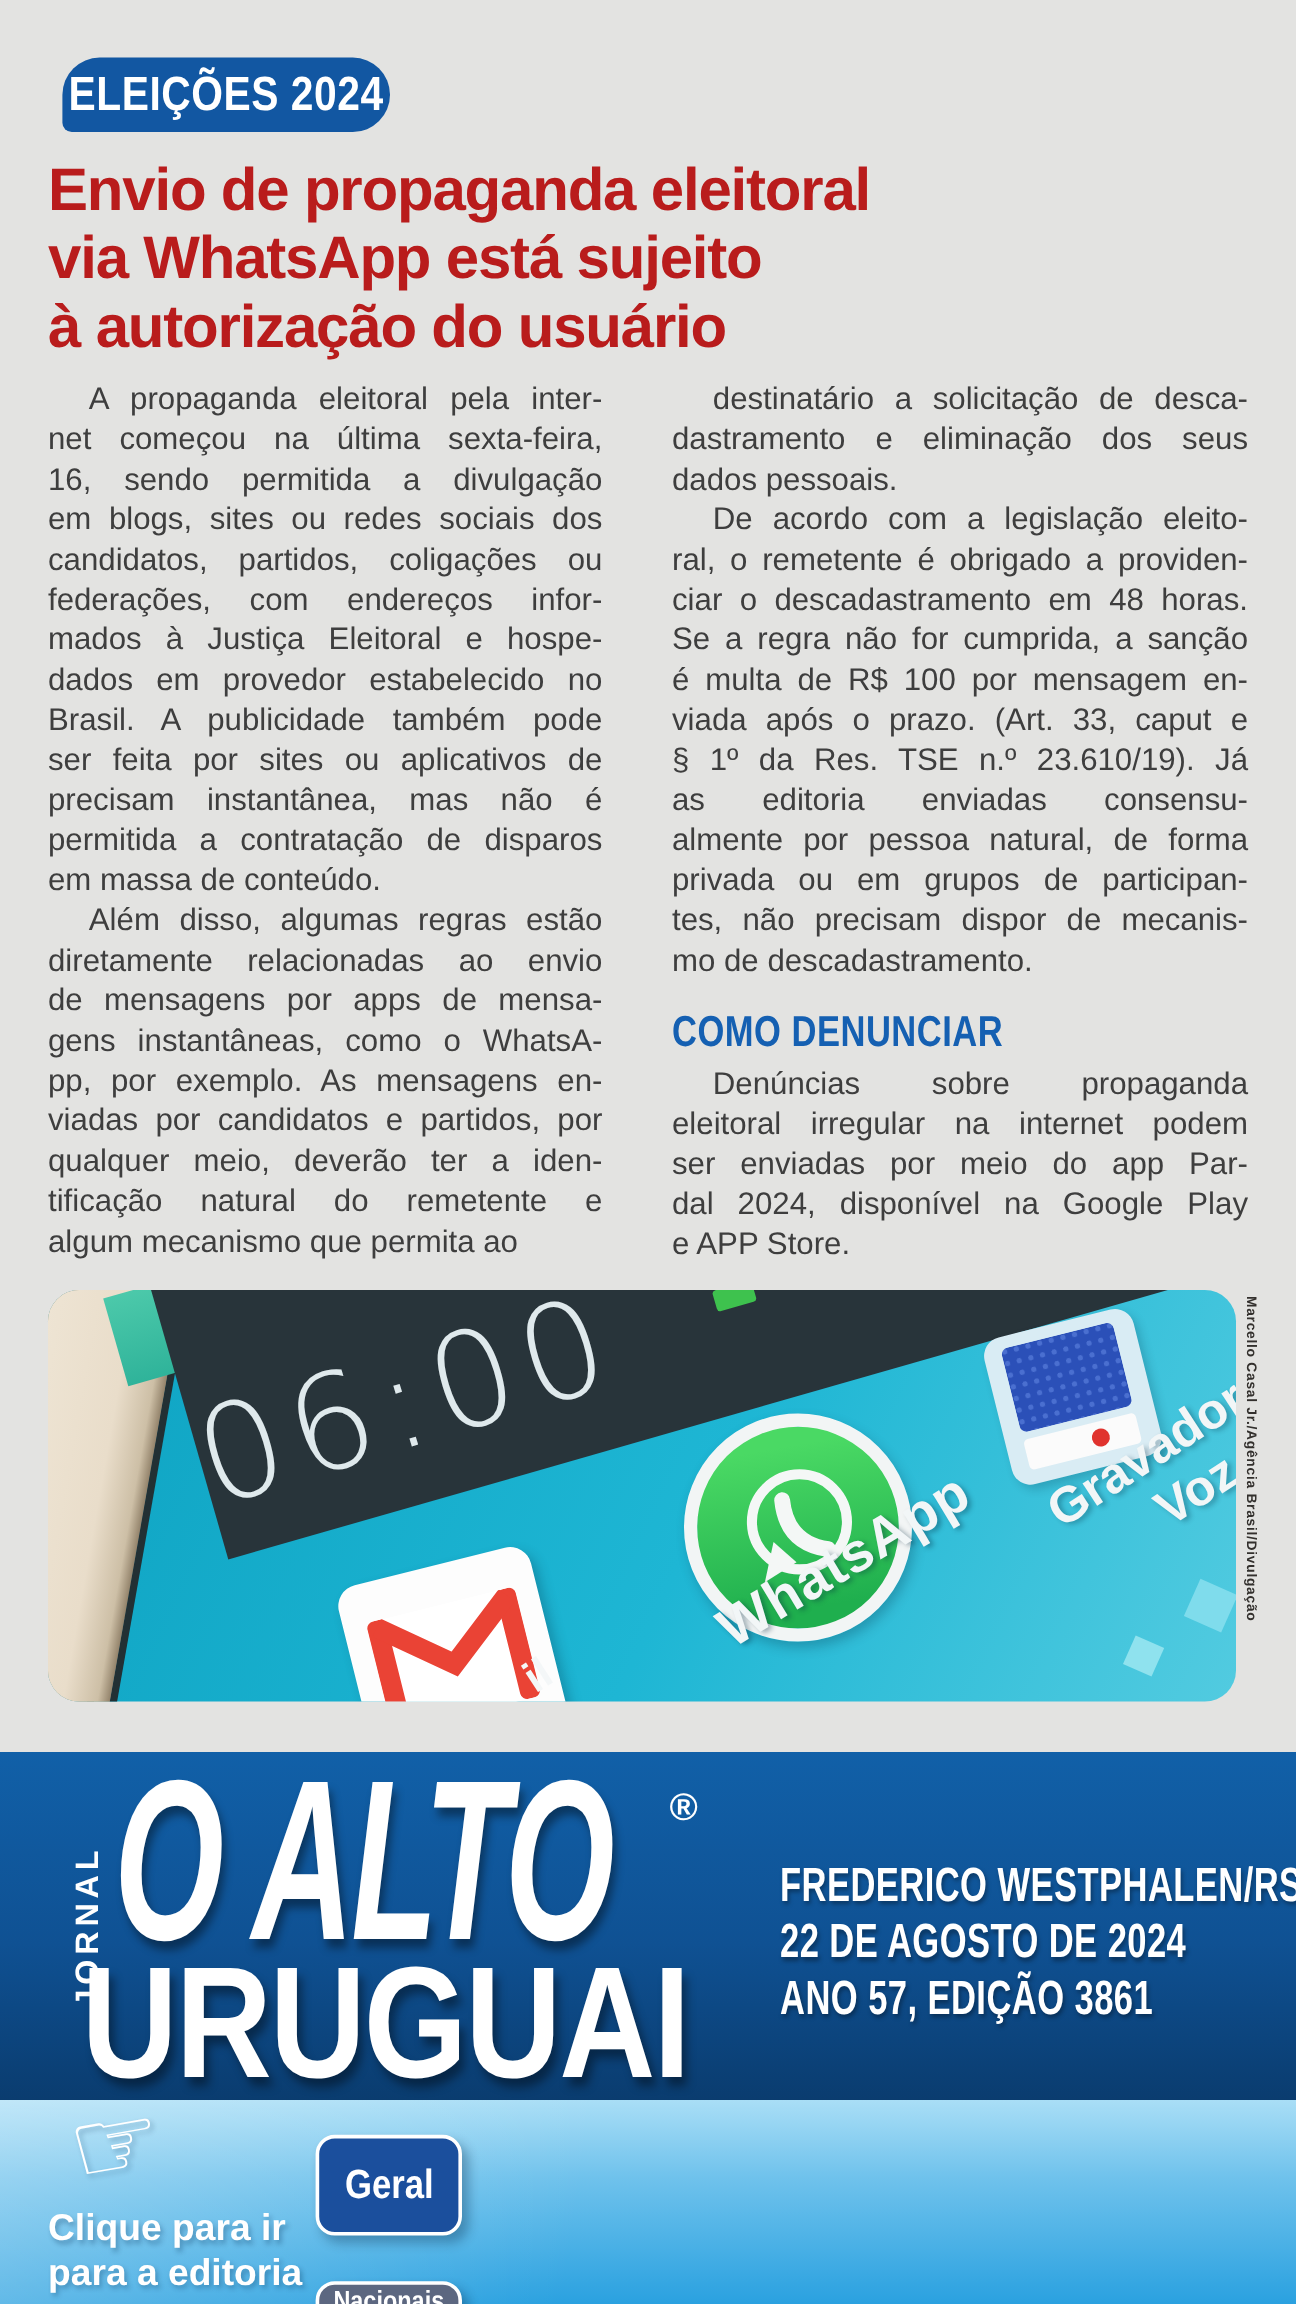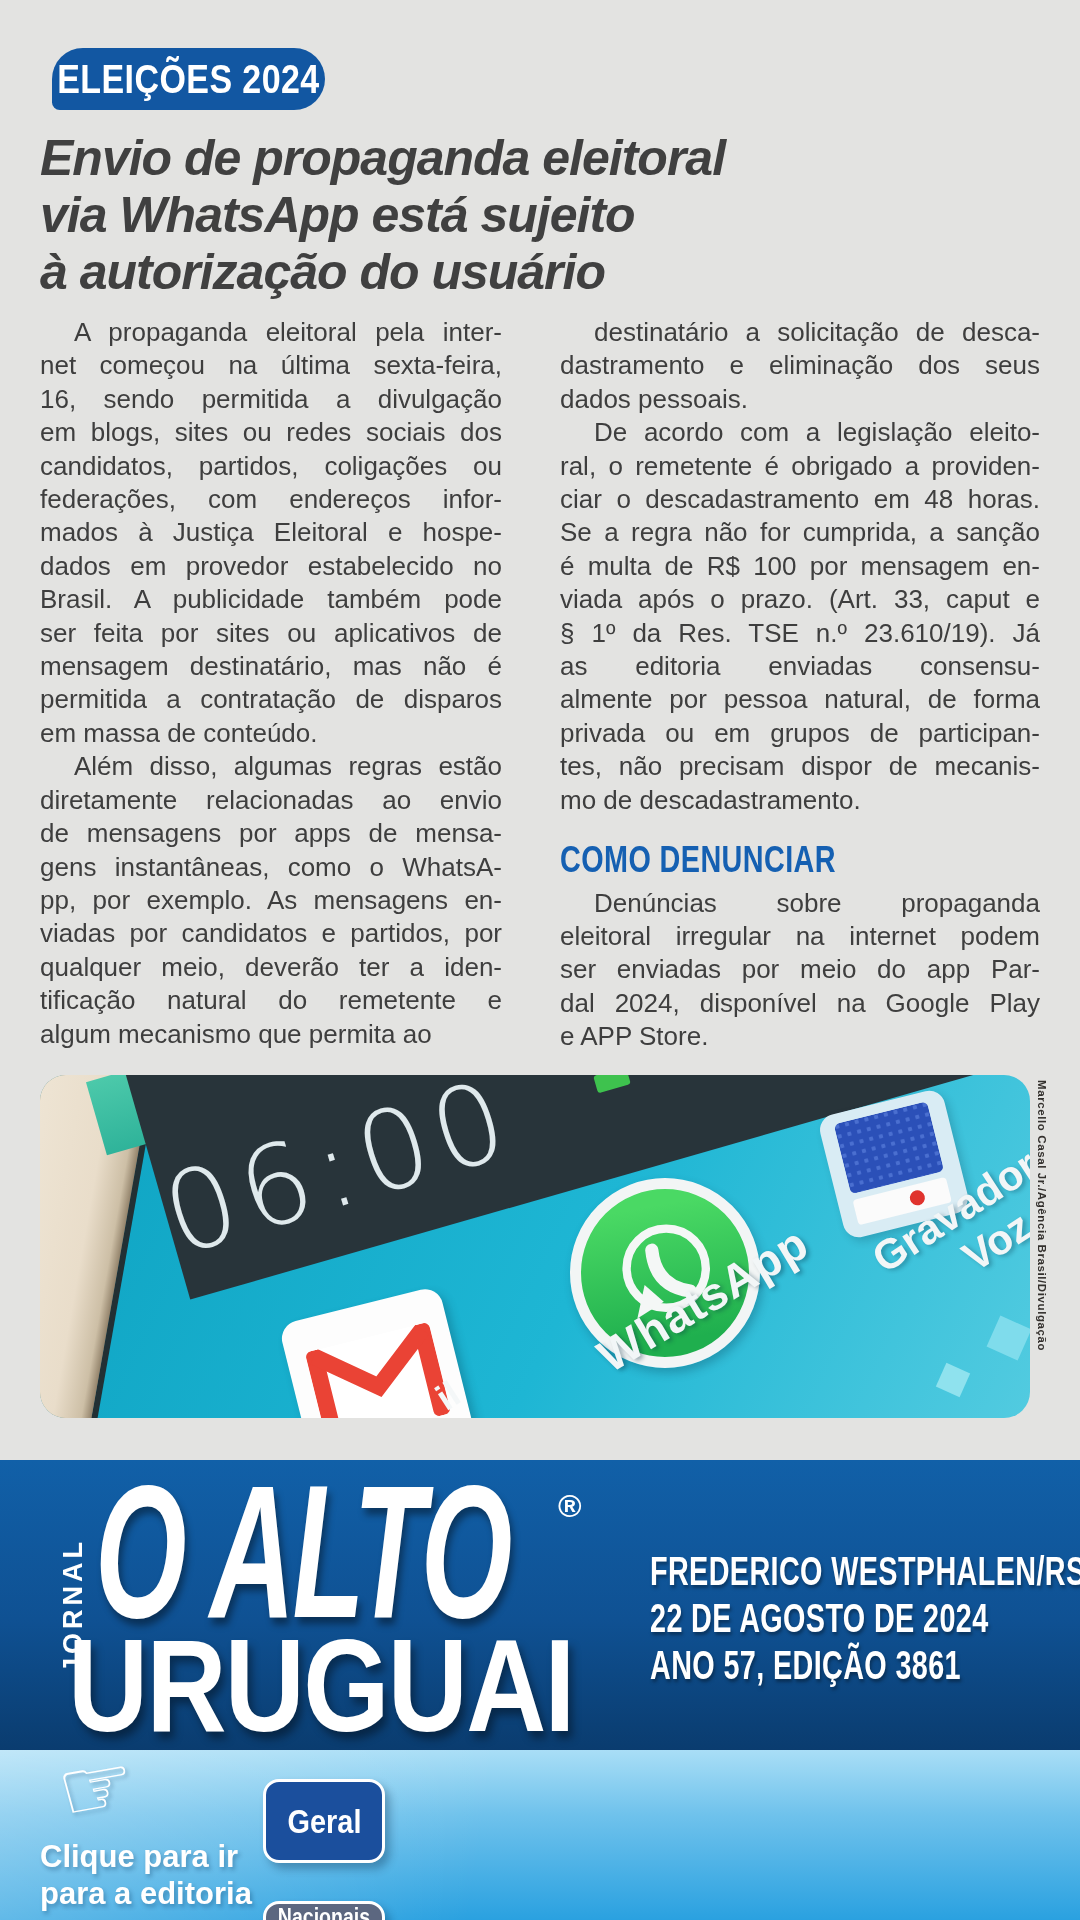--- a/index.html
+++ b/index.html
@@ -8,22 +8,22 @@
 
   
   .kicker{position:absolute;left:52px;top:48px;width:273px;height:62px;
           background:#1257a2;border-radius:32px 32px 32px 8px;
           display:flex;align-items:center;justify-content:center;}
   .kicker span{color:#fff;font-weight:bold;font-size:40px;letter-spacing:.5px;
           transform:scaleX(.85);white-space:nowrap;}
 
   
   .headline{position:absolute;left:40px;top:130px;width:1010px;
-            font-size:50px;line-height:57px;font-weight:bold;color:#404040;
-            letter-spacing:-1px;white-space:pre-line;font-style:italic;}
+            font-size:50px;line-height:57px;font-weight:bold;color:#b91c1c;
+            letter-spacing:-1px;white-space:pre-line;}
 
   
   .columns{position:absolute;left:40px;top:316px;width:1000px;
            display:grid;grid-template-columns:462px 480px;column-gap:58px;}
   .col{color:#3e3e3e;font-size:26px;line-height:33.4px;}
   .tline{text-align:justify;text-align-last:justify;white-space:nowrap;}
   .tline.lastline{text-align-last:left;}
   .tline.indent{padding-left:34px;}
   .subhead{margin:26px 0 10px 0;font-size:36px;font-weight:bold;color:#1560b2;
            transform:scaleX(.8);transform-origin:left center;white-space:nowrap;letter-spacing:.5px;}
@@ -126,21 +126,21 @@
           <div class="tline indent">A propaganda eleitoral pela inter-</div>
           <div class="tline">net começou na última sexta-feira,</div>
           <div class="tline">16, sendo permitida a divulgação</div>
           <div class="tline">em blogs, sites ou redes sociais dos</div>
           <div class="tline">candidatos, partidos, coligações ou</div>
           <div class="tline">federações, com endereços infor-</div>
           <div class="tline">mados à Justiça Eleitoral e hospe-</div>
           <div class="tline">dados em provedor estabelecido no</div>
           <div class="tline">Brasil. A publicidade também pode</div>
           <div class="tline">ser feita por sites ou aplicativos de</div>
-          <div class="tline">mensagem destinatário, mas não é</div>
+          <div class="tline">precisam instantânea, mas não é</div>
           <div class="tline">permitida a contratação de disparos</div>
           <div class="tline lastline">em massa de conteúdo.</div>
         </div>
         <div class="para">
           <div class="tline indent">Além disso, algumas regras estão</div>
           <div class="tline">diretamente relacionadas ao envio</div>
           <div class="tline">de mensagens por apps de mensa-</div>
           <div class="tline">gens instantâneas, como o WhatsA-</div>
           <div class="tline">pp, por exemplo. As mensagens en-</div>
           <div class="tline">viadas por candidatos e partidos, por</div>

